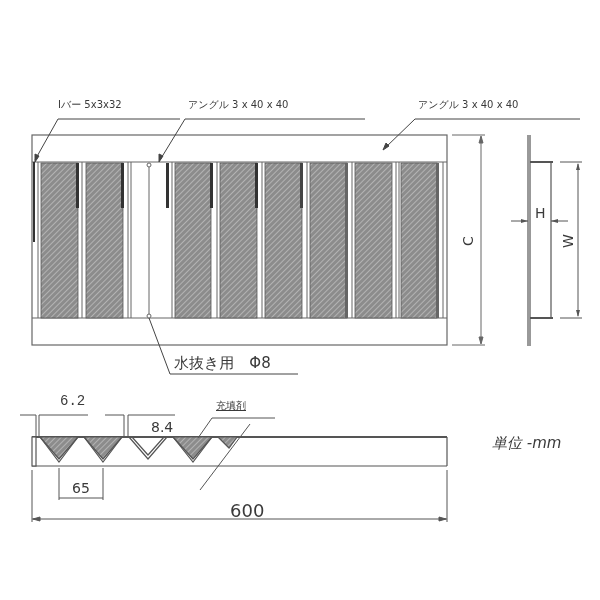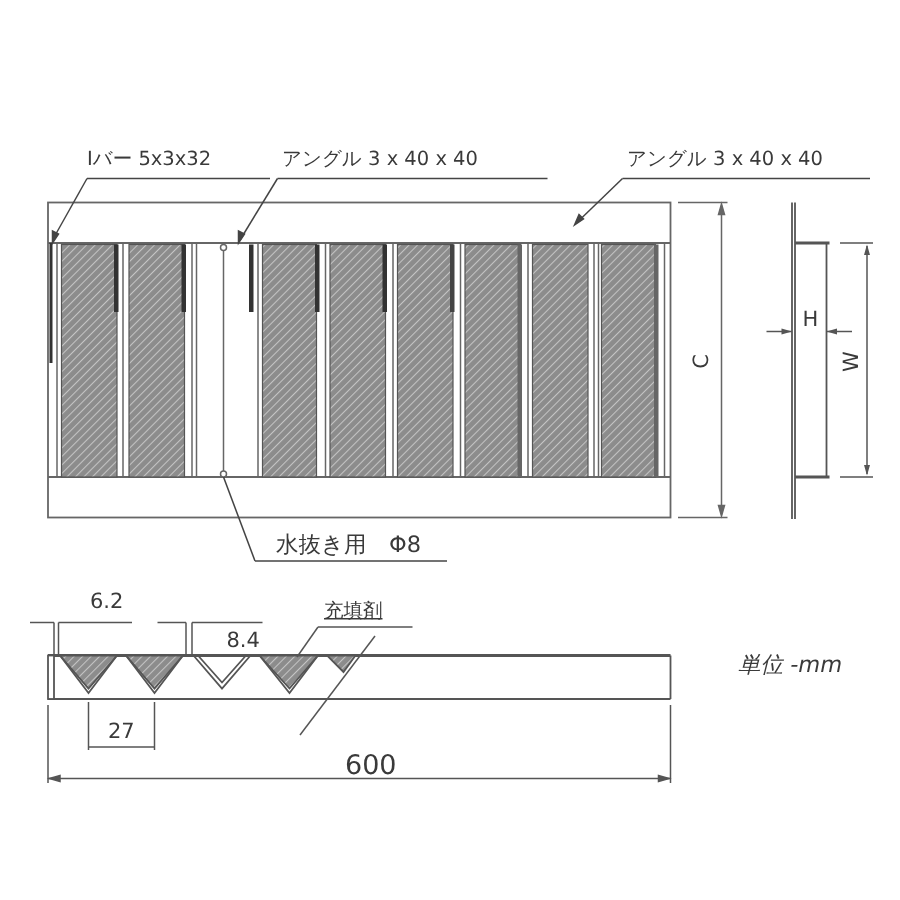--- a/index.html
+++ b/index.html
@@ -1,19 +1,19 @@
 <!DOCTYPE html>
 <html><head>
 <meta charset="utf-8">
 <style>
   html, body { margin:0; padding:0; background:#ffffff; }
   body { width:600px; height:600px; position:relative; overflow:hidden;
          font-family: "DejaVu Sans", "Liberation Sans", sans-serif; color:#333; }
   svg { position:absolute; left:0; top:0; }
-  .lbl { position:absolute; font-size:13px; color:#3a3a3a; white-space:nowrap; line-height:1; }
+  .lbl { position:absolute; font-size:10px; color:#3a3a3a; white-space:nowrap; line-height:1; }
   .dim { position:absolute; font-size:14px; color:#3a3a3a; white-space:nowrap; line-height:1; }
   .rot { transform: rotate(-90deg); transform-origin: center; }
 </style>
 </head>
 <body>
 
 <svg width="600" height="600" viewBox="0 0 600 600">
   <defs>
     <pattern id="hatch" width="4" height="4" patternUnits="userSpaceOnUse" patternTransform="rotate(45)">
       <rect width="4" height="4" fill="#8c8c8c"></rect>
@@ -157,23 +157,23 @@
 
     <line x1="212" y1="418" x2="275" y2="418"></line>
     <line x1="212" y1="418" x2="198" y2="438"></line>
     <line x1="250" y1="424" x2="200" y2="490"></line>
   </g>
 </svg>
 
 <div class="lbl" style="left:58px;top:100px;">Iバー 5x3x32</div>
 <div class="lbl" style="left:188px;top:100px;">アングル 3 x 40 x 40</div>
 <div class="lbl" style="left:418px;top:100px;">アングル 3 x 40 x 40</div>
-<div class="lbl" style="left:184px;top:356px;font-size:15px;">水抜き用　Φ8</div>
+<div class="lbl" style="left:174px;top:356px;font-size:15px;">水抜き用　Φ8</div>
 <div class="lbl" style="left:216px;top:401px;text-decoration:underline;">充填剤</div>
 <div class="lbl" style="left:492px;top:436px;font-size:15px;font-style:italic;">単位 -mm</div>
 
 <div class="dim rot" style="left:463px;top:234px;">C</div>
 <div class="dim" style="left:535px;top:206px;">H</div>
 <div class="dim rot" style="left:561px;top:234px;">W</div>
-<div class="dim" style="left:60px;top:394px;">6.2</div>
+<div class="dim" style="left:60px;top:394px;font-family:Liberation Mono, monospace;">6.2</div>
 <div class="dim" style="left:151px;top:394px;margin-top:26px;">8.4</div>
-<div class="dim" style="left:72px;top:481px;">27</div>
+<div class="dim" style="left:72px;top:481px;">65</div>
 <div class="dim" style="left:230px;top:502px;font-size:18px;">600</div>
 
 </body></html>

